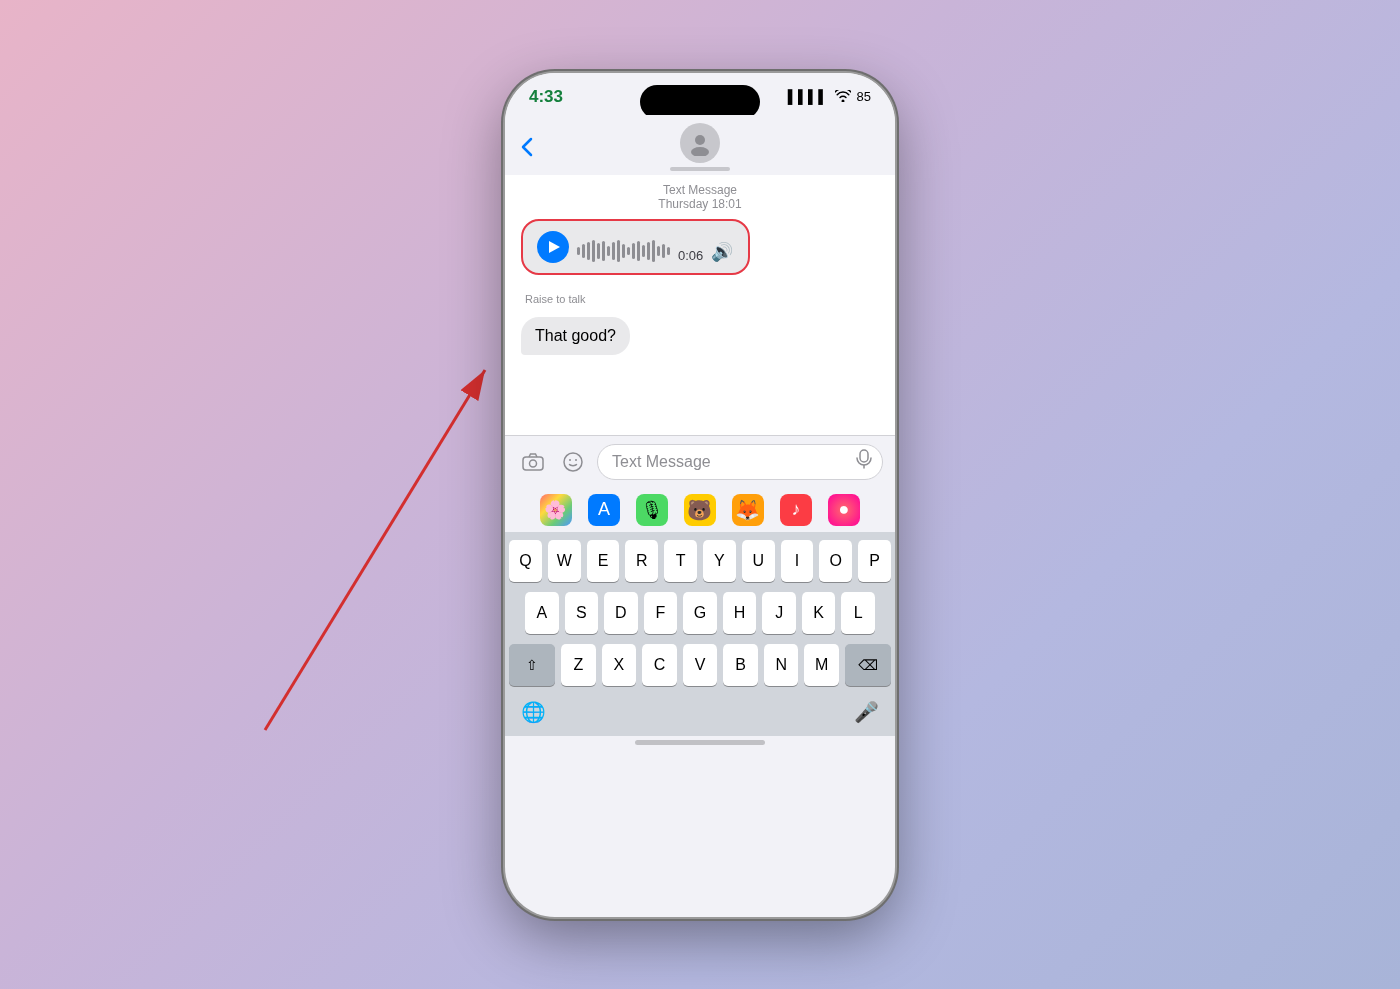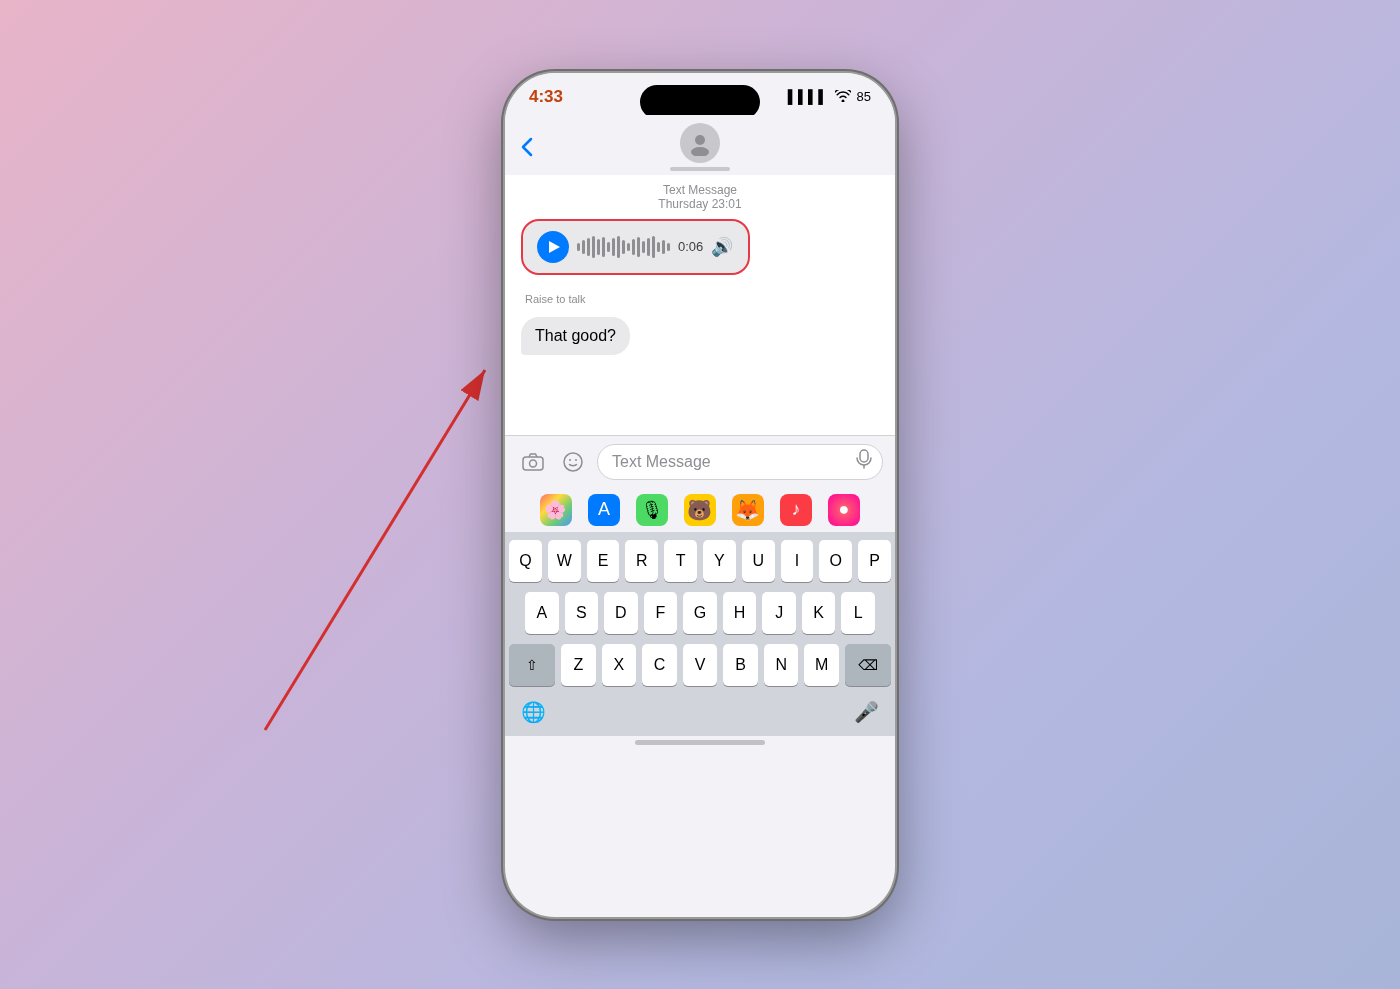--- a/index.html
+++ b/index.html
@@ -59,21 +59,21 @@
     .status-bar {
       display: flex;
       justify-content: space-between;
       align-items: center;
       padding: 14px 24px 8px;
       background: #f2f2f7;
     }
     .status-time {
       font-size: 17px;
       font-weight: 600;
-      color: #c2410c;
+      color: #15803d;
     }
     .status-icons {
       display: flex;
       align-items: center;
       gap: 6px;
     }
 
     
     .dynamic-island {
       position: absolute;
@@ -148,21 +148,21 @@
       display: flex;
       flex-direction: column;
       align-items: flex-start;
       margin-bottom: 4px;
     }
     .voice-bubble {
       background: #e9e9eb;
       border-radius: 18px;
       padding: 10px 14px;
       display: flex;
-      align-items: center;
+      align-items: flex-end;
       gap: 8px;
       border: 2.5px solid #e63946;
       max-width: 280px;
     }
     .play-btn {
       width: 32px;
       height: 32px;
       background: #007aff;
       border-radius: 50%;
       display: flex;
@@ -413,21 +413,21 @@
         </svg>
       </div>
       <div class="avatar-line"></div>
     </div>
   </div>
 
   <div class="messages-area">
 
     <div class="message-meta">
       <div class="message-meta-label">Text Message</div>
-      <div class="message-meta-label">Thursday 23:01</div>
+      <div class="message-meta-label">Thursday 18:01</div>
     </div>
 
     
     <div class="voice-bubble-wrapper">
       <div class="voice-bubble">
         <div class="play-btn"></div>
         <div class="waveform">
           <div class="waveform-bar" style="height:8px;"></div>
           <div class="waveform-bar" style="height:14px;"></div>
           <div class="waveform-bar" style="height:18px;"></div>

